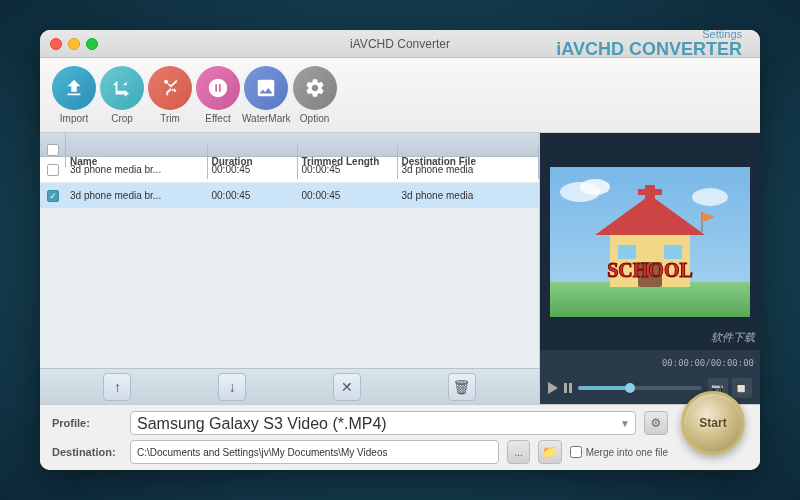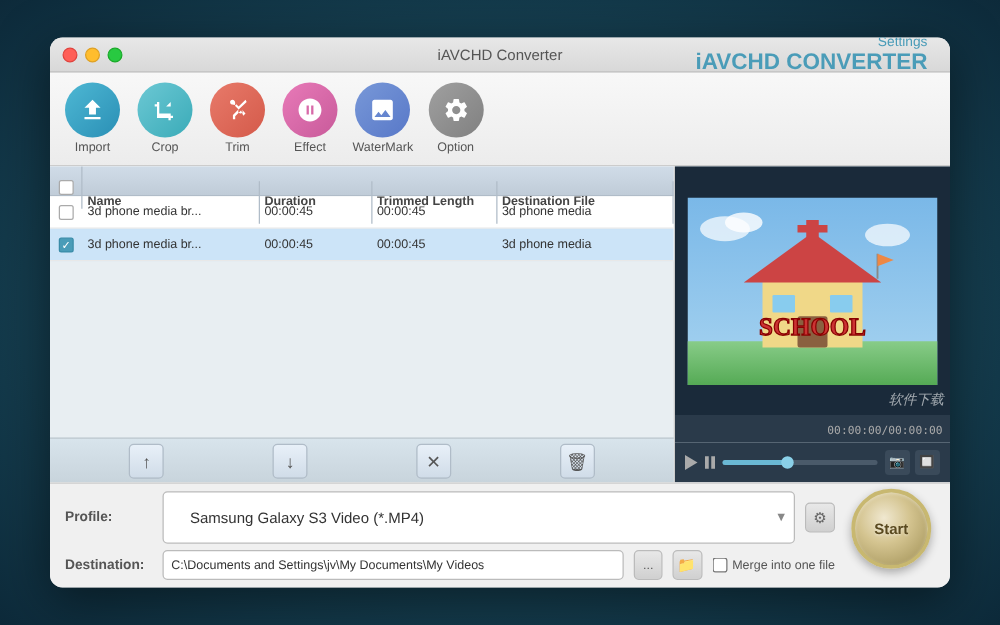--- a/index.html
+++ b/index.html
@@ -66,21 +66,20 @@
       font-size: 18px;
       font-weight: bold;
       color: #4a9cb8;
       line-height: 1.1;
     }
     .toolbar {
       background: linear-gradient(to bottom, #f8f8f8, #ececec);
       padding: 8px 10px;
       display: flex;
       align-items: flex-end;
-      gap: 10px;
       border-bottom: 1px solid #ccc;
     }
     .toolbar-btn {
       display: flex;
       flex-direction: column;
       align-items: center;
       gap: 3px;
       cursor: pointer;
       min-width: 48px;
     }
@@ -272,26 +271,26 @@
       color: #555;
       font-weight: 600;
       width: 70px;
     }
     .select-wrapper {
       flex: 1;
       position: relative;
     }
     .select-wrapper select {
       width: 100%;
-      height: 42px;
+      height: 24px;
       border: 1px solid #bbb;
       border-radius: 4px;
       background: white;
-      font-size: 12px;
-      padding: 0 21px;
+      font-size: 16px;
+      padding: 0 6px;
       appearance: none;
       cursor: pointer;
       color: #333;
     }
     .select-arrow {
       position: absolute;
       right: 6px;
       top: 50%;
       transform: translateY(-50%);
       font-size: 10px;

